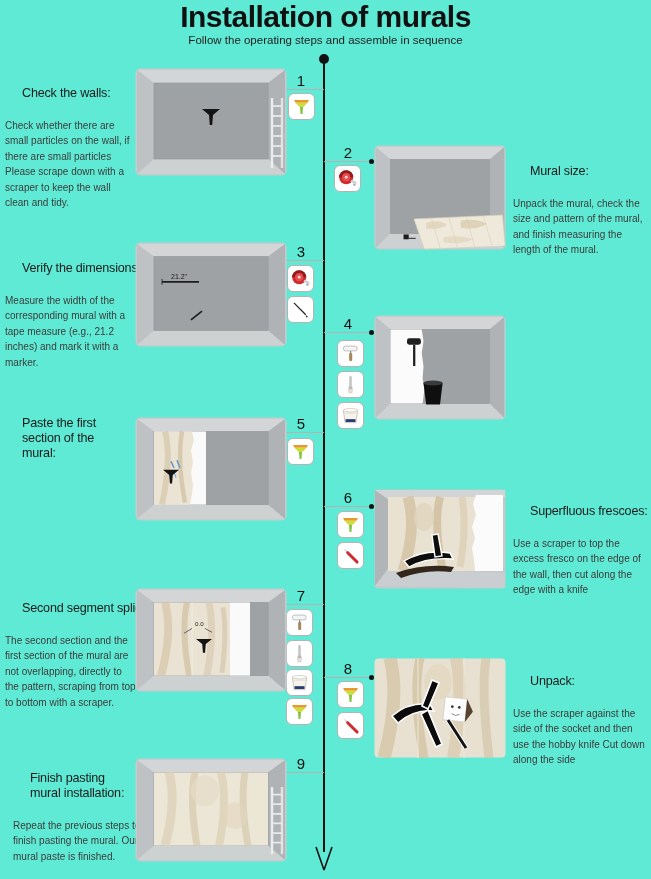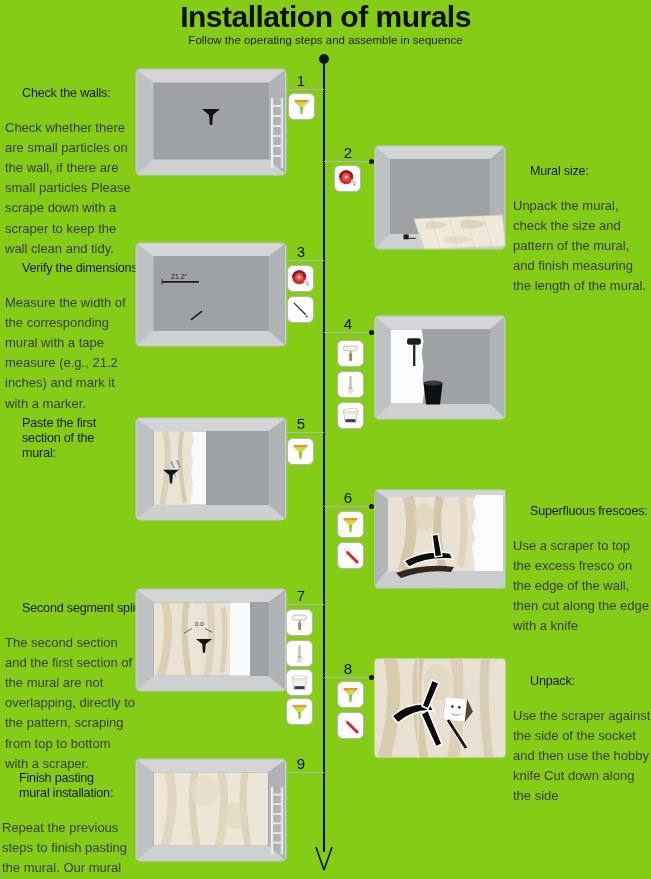--- a/index.html
+++ b/index.html
@@ -1,33 +1,33 @@
 <!DOCTYPE html>
 <html><head>
 <meta charset="utf-8">
 <style>
   html,body{margin:0;padding:0;background:#fff}
-  .canvas{position:relative;width:651px;height:879px;background:#84cc16;overflow:hidden;
+  .canvas{position:relative;width:651px;height:879px;background:#5eead4;overflow:hidden;
           font-family:"Liberation Sans",sans-serif;color:#1c1c1c}
   .title{position:absolute;left:0;right:0;top:0;text-align:center;
          font-size:30px;font-weight:700;letter-spacing:-0.5px;color:#111}
   .subtitle{position:absolute;left:0;right:0;top:34px;text-align:center;
             font-size:11.5px;color:#222}
   .spine{position:absolute;left:323px;top:60px;width:2px;height:792px;background:#121212}
   .spine-dot{position:absolute;left:319px;top:54px;width:10px;height:10px;border-radius:50%;background:#121212}
   .connector{position:absolute;height:1px;background:#b3b3b3}
   .cdot{position:absolute;width:5px;height:5px;border-radius:50%;background:#121212}
   .num{position:absolute;font-size:15px;color:#111;text-align:center}
   .toolbox{position:absolute;width:27px;height:27px;border:1px solid #b4b4b4;border-radius:6px;
            background:#fff;display:flex;align-items:center;justify-content:center;box-sizing:border-box}
   .toolbox svg{width:21px;height:21px;display:block}
   .stext{position:absolute}
   .stext h2{margin:17px;font-size:12.6px;font-weight:400;color:#1b1b1b;line-height:1.18;letter-spacing:-0.2px}
   .stext h2.nowrap{white-space:nowrap}
-  .stext p{margin:3px 0 0;font-size:13px;color:#3c3c3c;line-height:1.55}
+  .stext p{margin:3px 0 0;font-size:10px;color:#3c3c3c;line-height:1.55}
   .room{position:absolute;margin:0}
   .room > svg{display:block;width:100%;height:100%}
   .defs-holder{position:absolute;width:0;height:0;overflow:hidden}
 </style>
 </head>
 <body>
 
 <div class="canvas">
 
   <svg class="defs-holder" aria-hidden="true">
@@ -396,21 +396,21 @@
         </g>
       </svg>
     </figure>
     <div class="stext" style="left:513px;top:657px;width:138px">
       <h2 class="nowrap">Unpack:</h2>
       <p>Use the scraper against the side of the socket and then use the hobby knife Cut down along the side</p>
     </div>
   </div>
 
   <div>
-    <div class="stext" style="left:2px;top:754px;width:130px">
+    <div class="stext" style="left:13px;top:754px;width:130px">
       <h2>Finish pasting mural installation:</h2>
       <p>Repeat the previous steps to finish pasting the mural. Our mural paste is finished.</p>
     </div>
     <div class="connector" style="left:278px;top:772px;width:46px"></div>
     <div class="cdot" style="left:275px;top:770px"></div>
     <div class="num" style="left:278px;top:755px;width:46px">9</div>
     <figure class="room" style="left:135px;top:758px;width:152px;height:104px">
       <svg viewBox="0 0 152 108" preserveAspectRatio="none">
         <use href="#room-shell"></use>
         <g>

